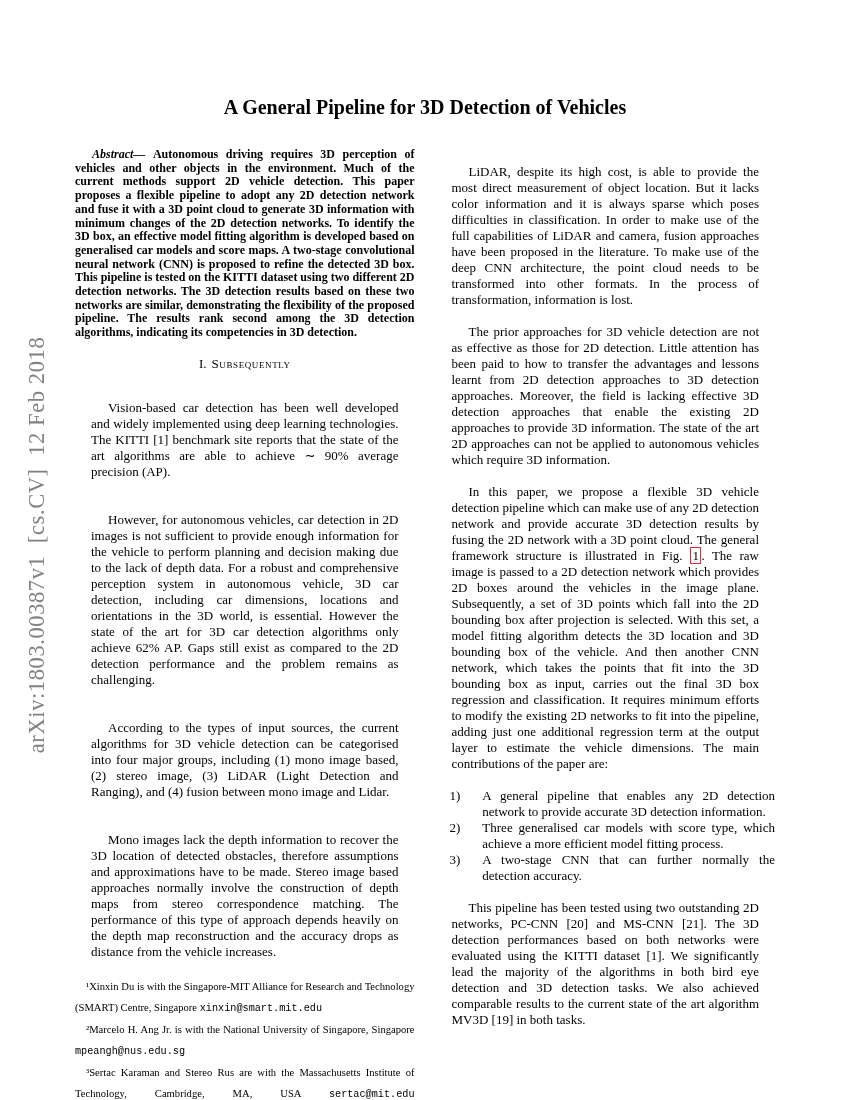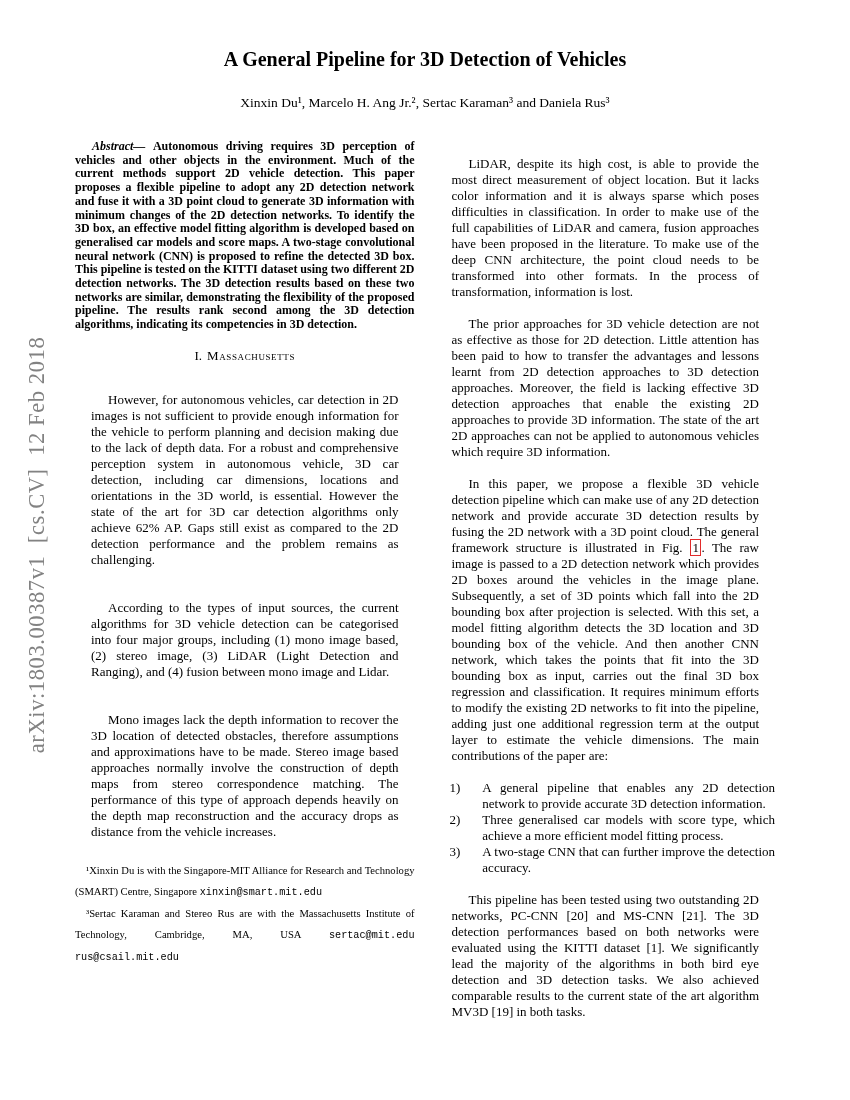--- a/index.html
+++ b/index.html
@@ -21,21 +21,21 @@
     white-space: pre;
     font-size: 22.5px;
     letter-spacing: 0.6px;
     color: #828282;
   }
 
   .page {
     position: absolute;
     left: 75px; top: 0;
     width: 700px; height: 1100px;
-    padding-top: 48px;
+    padding-top: 96px;
   }
 
   .title {
     margin: 0;
     text-align: center;
     font-size: 20px;
     font-weight: bold;
   }
 
   .authors {
@@ -107,36 +107,37 @@
 </style>
 </head>
 <body>
 
 <div class="arxiv-banner">arXiv:1803.00387v1  [cs.CV]  12 Feb 2018</div>
 
 <div class="page">
 
   <h1 class="title">A General Pipeline for 3D Detection of Vehicles</h1>
 
-  <div class="authors">Xinxin Du¹, Marcelo H. Ang Jr.², Sertac Karaman³ and Daniela Rus³</div>
 
   <div class="columns">
 
     <div class="col col-left">
 
       <p class="abstract"><span class="abstract-lead">Abstract— </span><span>Autonomous driving requires 3D perception of vehicles and other objects in the environment. Much of the current methods support 2D vehicle detection. This paper proposes a flexible pipeline to adopt any 2D detection network and fuse it with a 3D point cloud to generate 3D information with minimum changes of the 2D detection networks. To identify the 3D box, an effective model fitting algorithm is developed based on generalised car models and score maps. A two-stage convolutional neural network (CNN) is proposed to refine the detected 3D box. This pipeline is tested on the KITTI dataset using two different 2D detection networks. The 3D detection results based on these two networks are similar, demonstrating the flexibility of the proposed pipeline. The results rank second among the 3D detection algorithms, indicating its competencies in 3D detection.</span></p>
 
-      <h2 class="sec-heading"><span class="sec-num">I.</span><span class="smallcaps">Massachusetts</span></h2>
+      <h2 class="sec-heading"><span class="sec-num">I.</span><span class="smallcaps">Subsequently</span></h2>
 
+      <p class="para">Vision-based car detection has been well developed and widely implemented using deep learning technologies. The KITTI [1] benchmark site reports that the state of the art algorithms are able to achieve ∼ 90% average precision (AP).</p>
       <p class="para">However, for autonomous vehicles, car detection in 2D images is not sufficient to provide enough information for the vehicle to perform planning and decision making due to the lack of depth data. For a robust and comprehensive perception system in autonomous vehicle, 3D car detection, including car dimensions, locations and orientations in the 3D world, is essential. However the state of the art for 3D car detection algorithms only achieve 62% AP. Gaps still exist as compared to the 2D detection performance and the problem remains as challenging.</p>
       <p class="para">According to the types of input sources, the current algorithms for 3D vehicle detection can be categorised into four major groups, including (1) mono image based, (2) stereo image, (3) LiDAR (Light Detection and Ranging), and (4) fusion between mono image and Lidar.</p>
       <p class="para">Mono images lack the depth information to recover the 3D location of detected obstacles, therefore assumptions and approximations have to be made. Stereo image based approaches normally involve the construction of depth maps from stereo correspondence matching. The performance of this type of approach depends heavily on the depth map reconstruction and the accuracy drops as distance from the vehicle increases.</p>
 
       <div class="footnotes">
         <p class="footnote"><span>¹Xinxin Du is with the Singapore-MIT Alliance for Research and Technology (SMART) Centre, Singapore </span><span class="mono">xinxin@smart.mit.edu</span></p>
+        <p class="footnote"><span>²Marcelo H. Ang Jr. is with the National University of Singapore, Singapore </span><span class="mono">mpeangh@nus.edu.sg</span></p>
         <p class="footnote"><span>³Sertac Karaman and Stereo Rus are with the Massachusetts Institute of Technology, Cambridge, MA, USA </span><span class="mono">sertac@mit.edu rus@csail.mit.edu</span></p>
       </div>
 
     </div>
 
     <div class="col col-right">
 
       <p class="para">LiDAR, despite its high cost, is able to provide the most direct measurement of object location. But it lacks color information and it is always sparse which poses difficulties in classification. In order to make use of the full capabilities of LiDAR and camera, fusion approaches have been proposed in the literature. To make use of the deep CNN architecture, the point cloud needs to be transformed into other formats. In the process of transformation, information is lost.</p>
       <p class="para">The prior approaches for 3D vehicle detection are not as effective as those for 2D detection. Little attention has been paid to how to transfer the advantages and lessons learnt from 2D detection approaches to 3D detection approaches. Moreover, the field is lacking effective 3D detection approaches that enable the existing 2D approaches to provide 3D information. The state of the art 2D approaches can not be applied to autonomous vehicles which require 3D information.</p>
 
@@ -146,21 +147,21 @@
         <div class="list-item">
           <span class="li-num">1)</span>
           <span class="li-text">A general pipeline that enables any 2D detection network to provide accurate 3D detection information.</span>
         </div>
         <div class="list-item">
           <span class="li-num">2)</span>
           <span class="li-text">Three generalised car models with score type, which achieve a more efficient model fitting process.</span>
         </div>
         <div class="list-item">
           <span class="li-num">3)</span>
-          <span class="li-text">A two-stage CNN that can further improve the detection accuracy.</span>
+          <span class="li-text">A two-stage CNN that can further normally the detection accuracy.</span>
         </div>
       </div>
 
       <p class="para">This pipeline has been tested using two outstanding 2D networks, PC-CNN [20] and MS-CNN [21]. The 3D detection performances based on both networks were evaluated using the KITTI dataset [1]. We significantly lead the majority of the algorithms in both bird eye detection and 3D detection tasks. We also achieved comparable results to the current state of the art algorithm MV3D [19] in both tasks.</p>
 
     </div>
 
   </div>
 
 </div>

